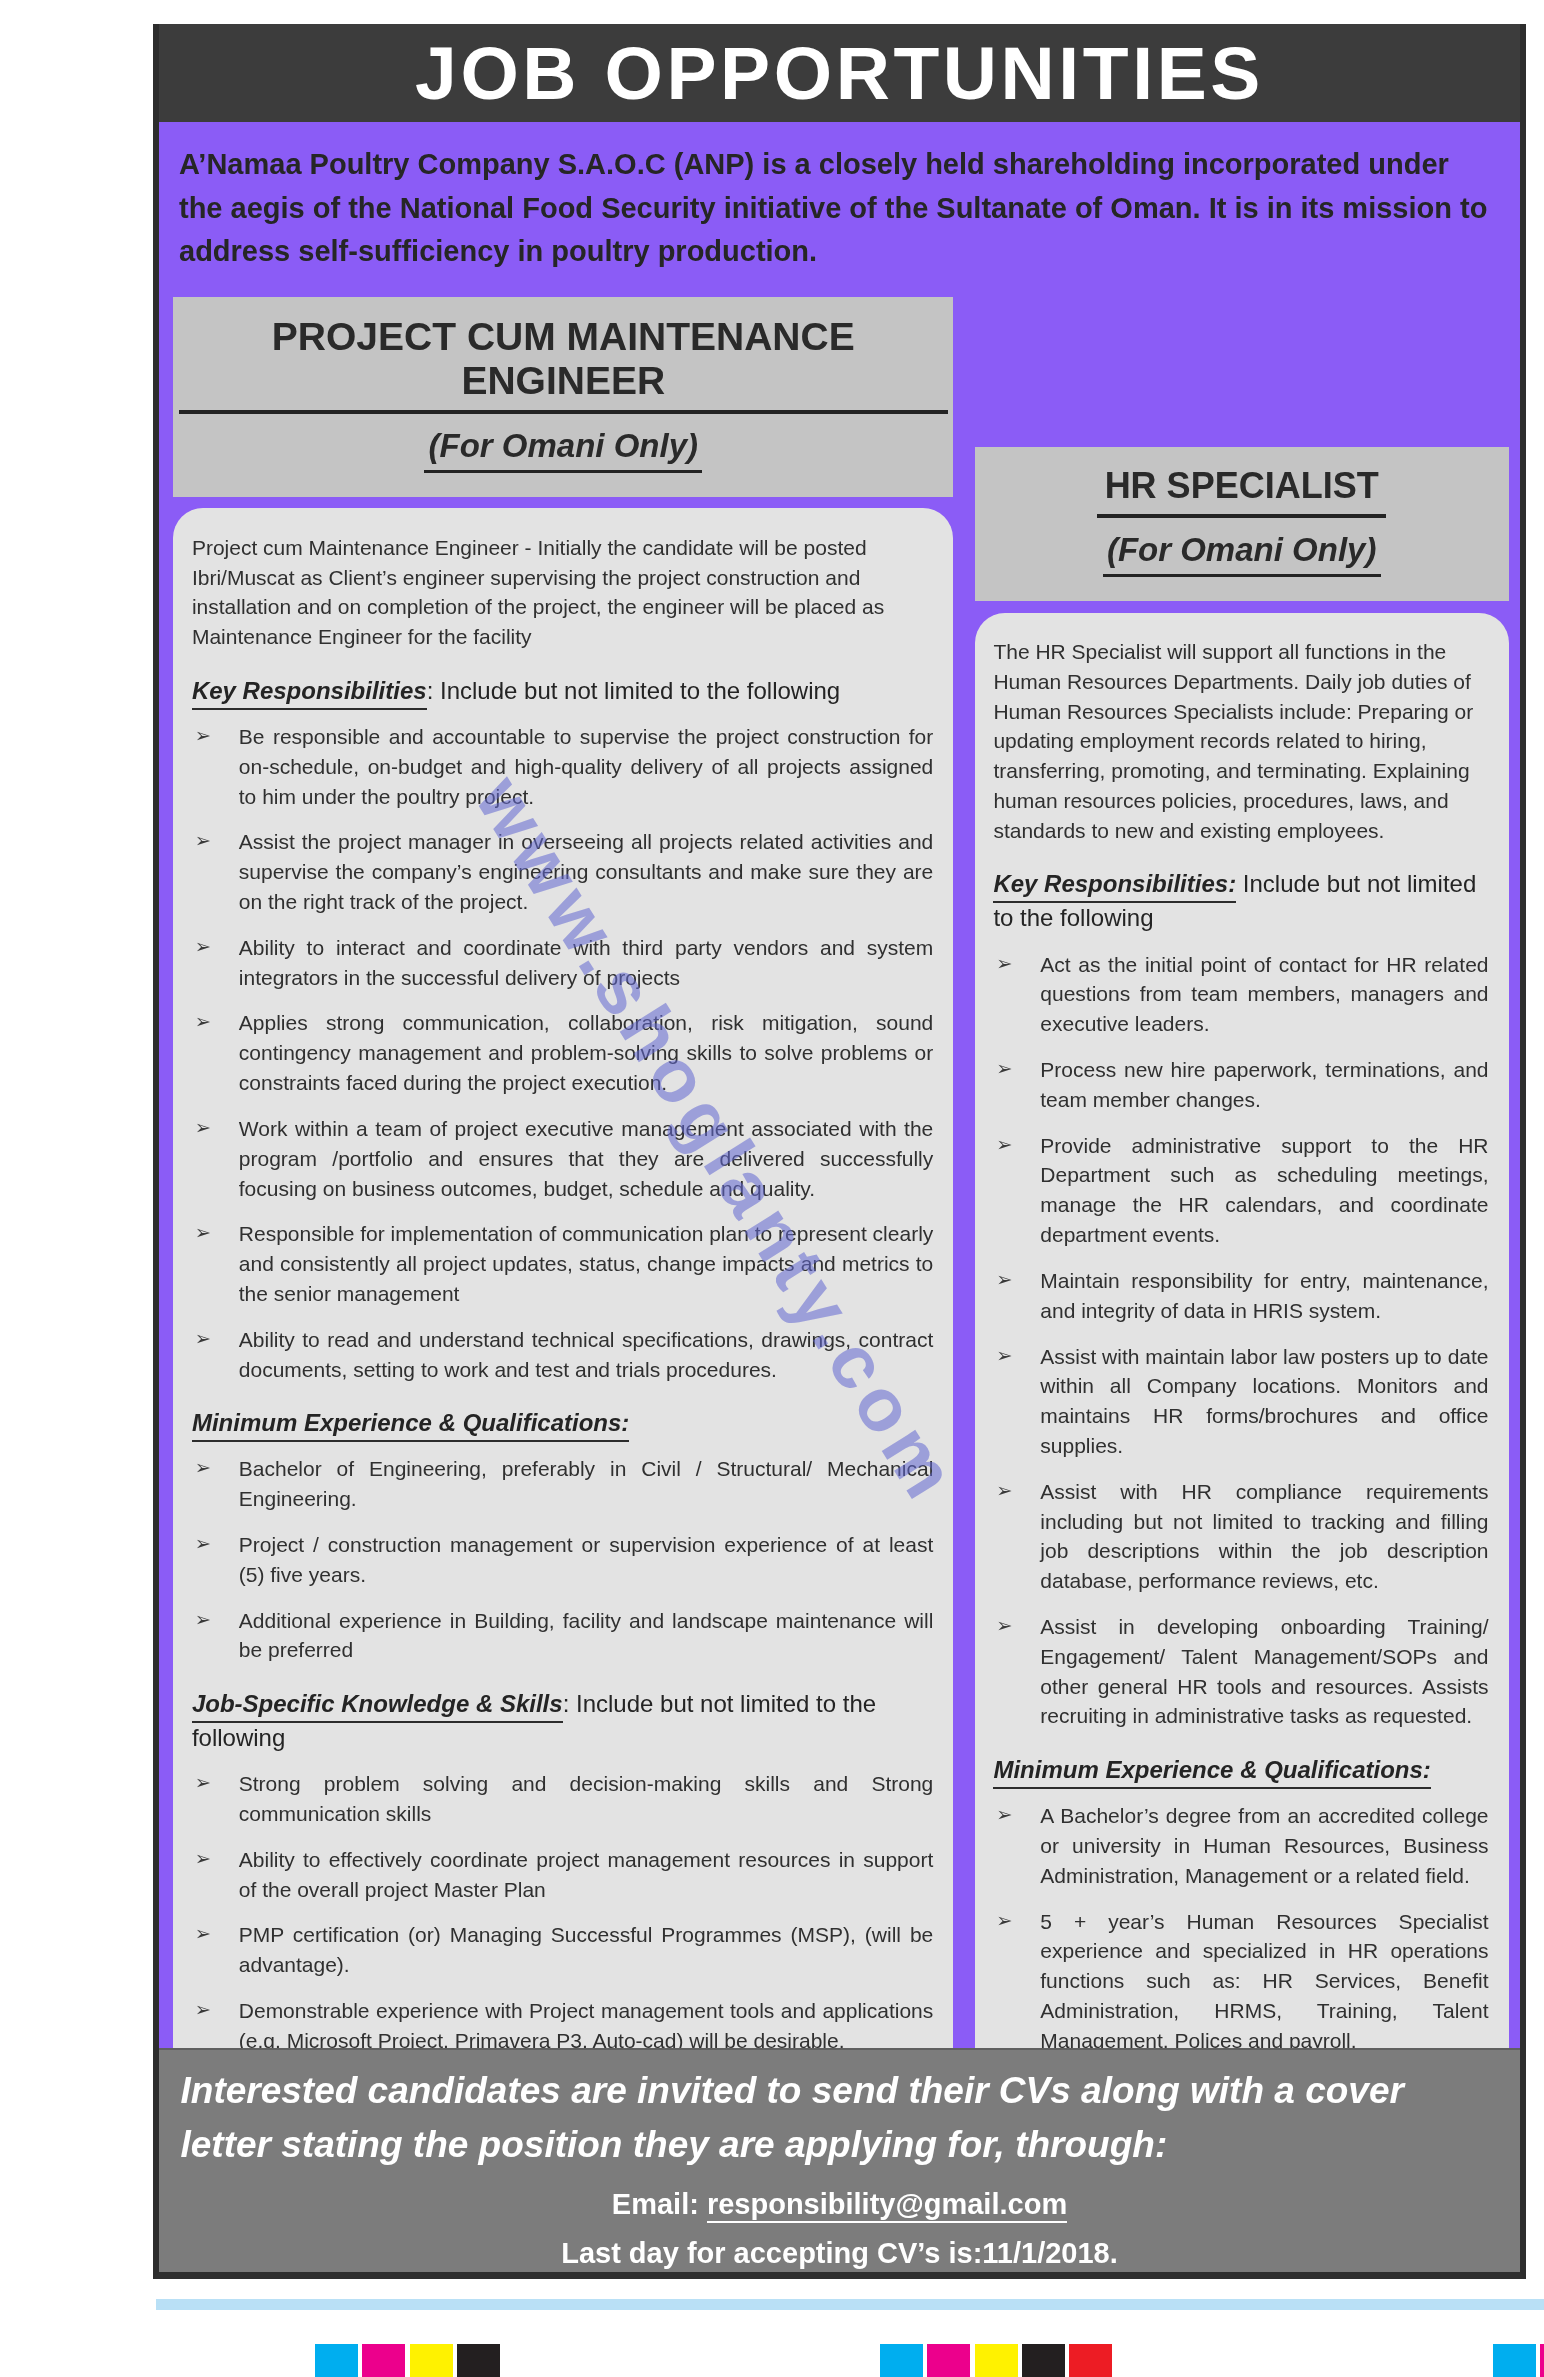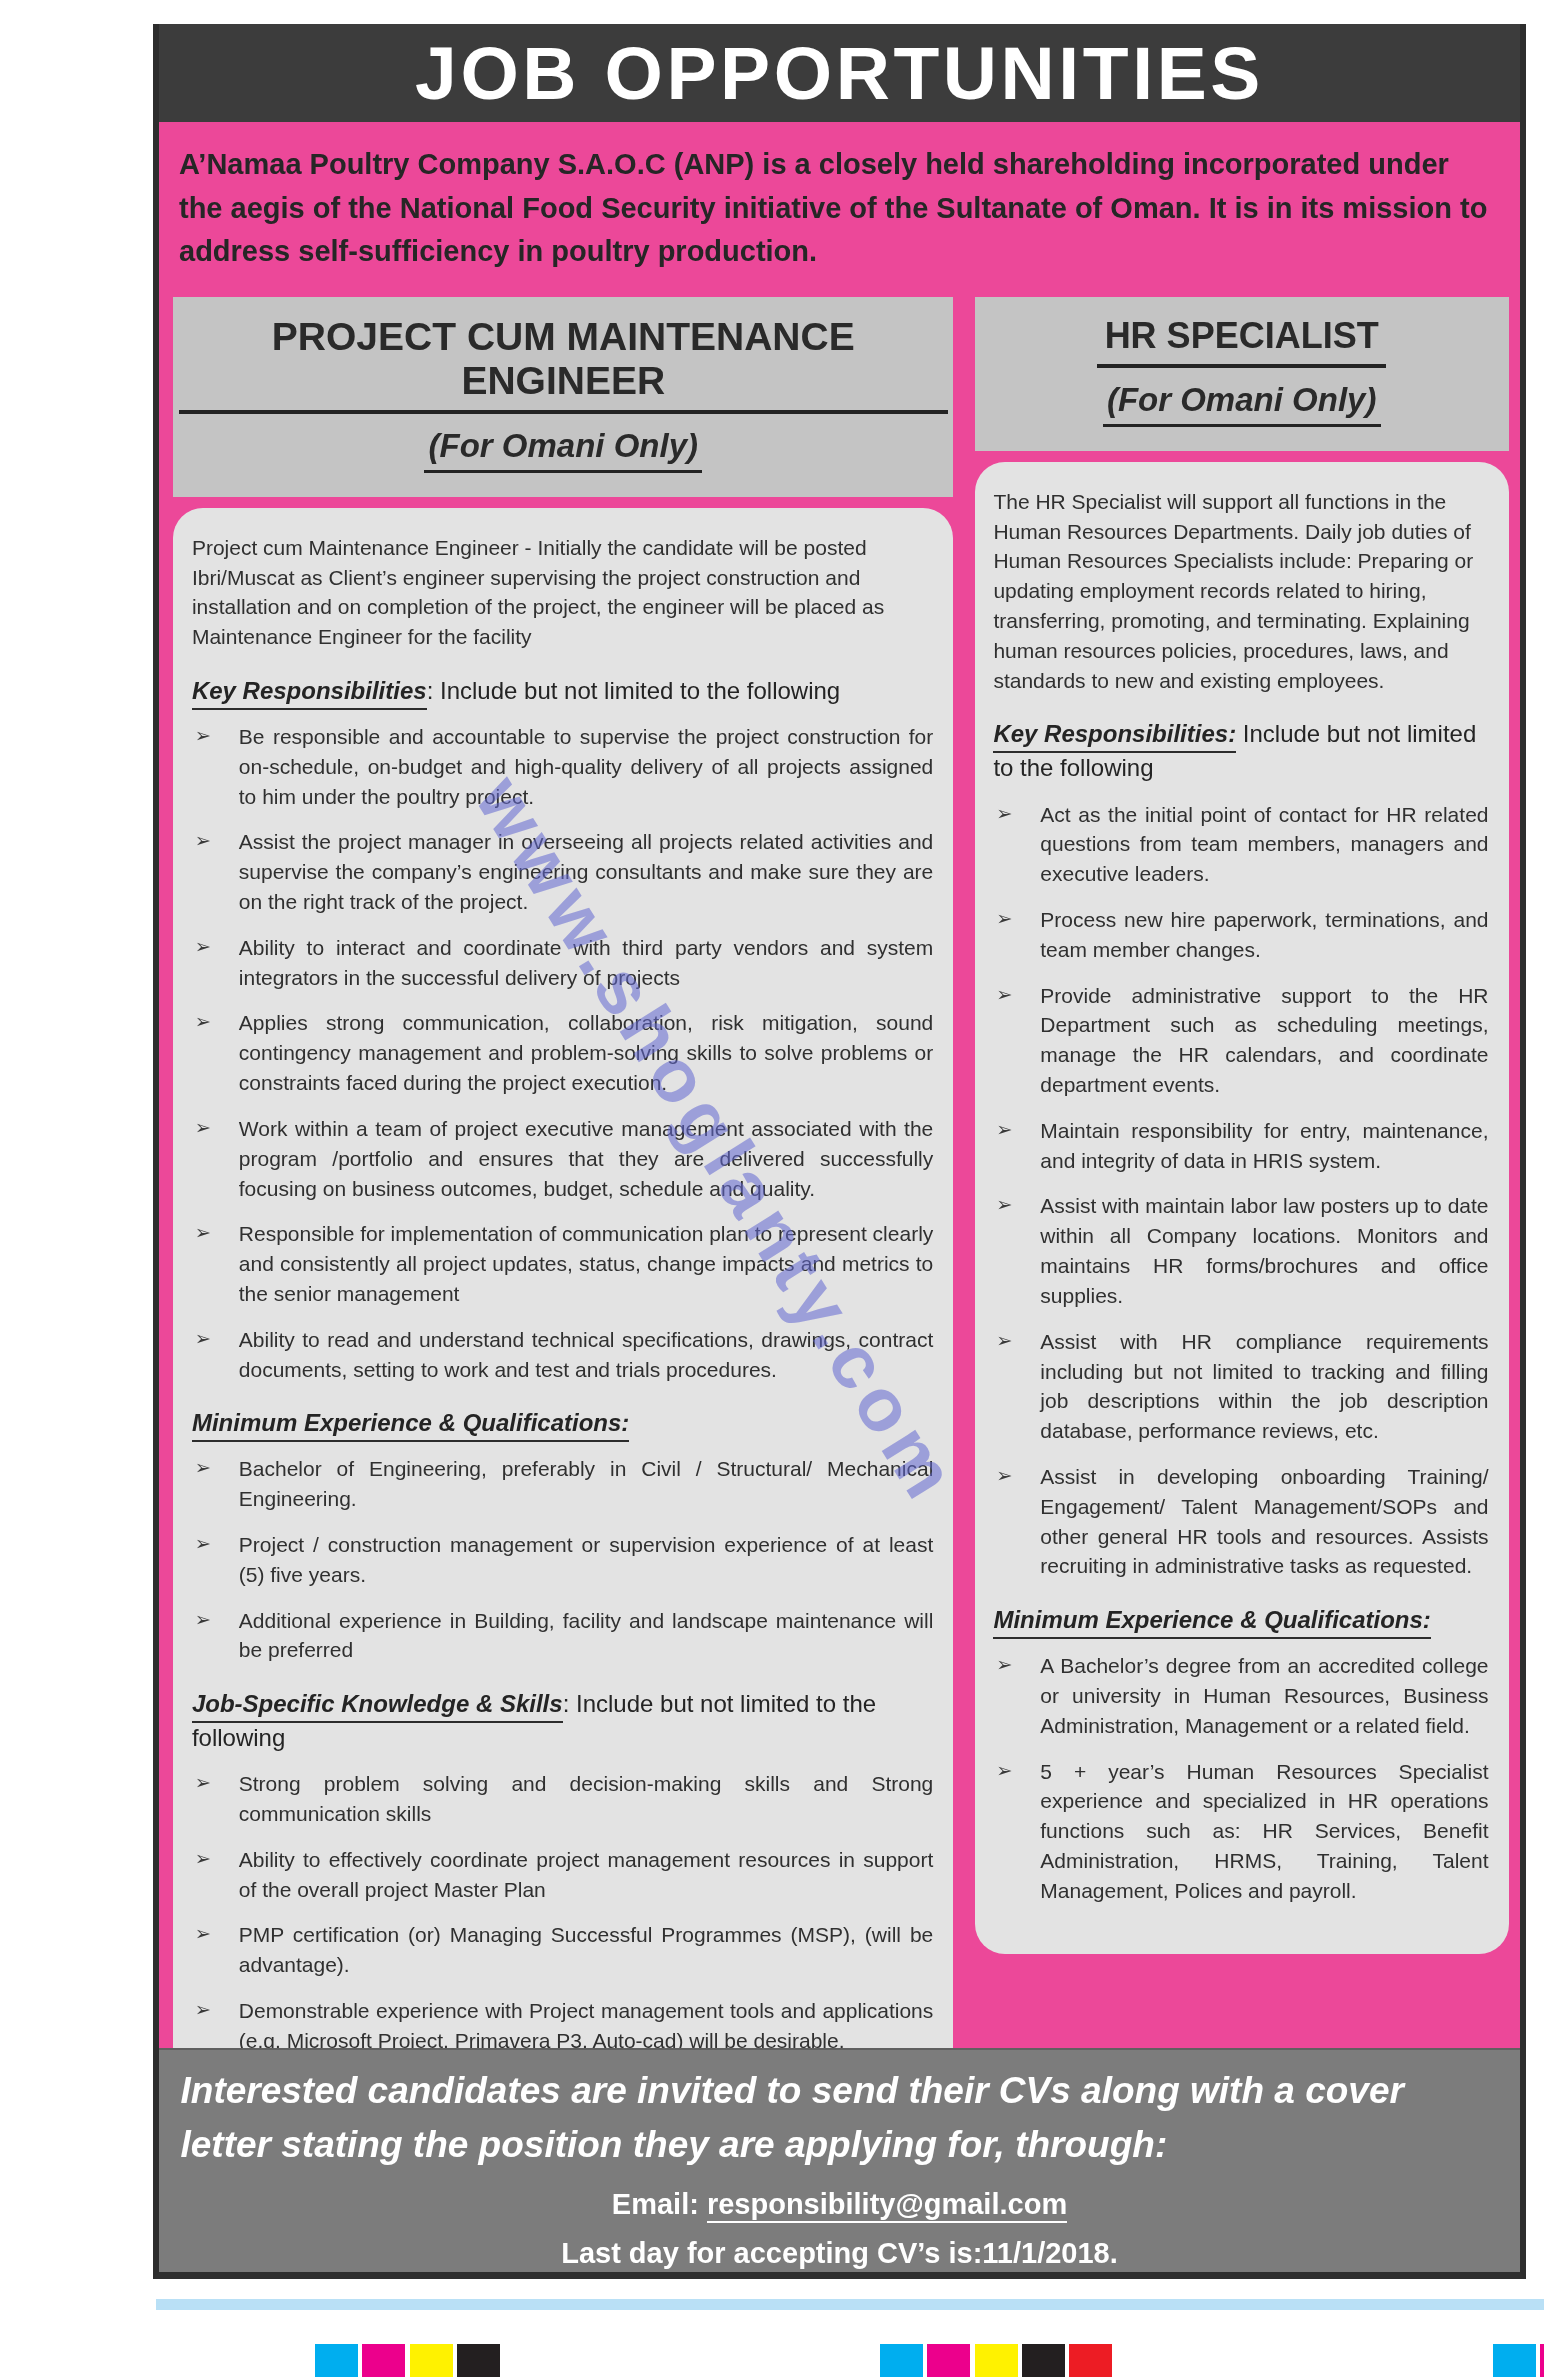--- a/index.html
+++ b/index.html
@@ -1,24 +1,24 @@
 <!DOCTYPE html>
 <html style="font-size:11.5px"><head>
 <meta charset="utf-8">
 <style>
   html,body{margin:0;padding:0;background:#ffffff;}
   .page{position:relative;width:1544px;height:2377px;background:#ffffff;overflow:hidden;
         font-family:"Liberation Sans",sans-serif;color:#2c2c2c;}
   .ad-frame{position:absolute;left:153px;top:24px;width:1361px;height:2248px;
             border-left:6.5px solid #2d2d2d;border-right:6.5px solid #2d2d2d;border-bottom:7.2px solid #2f2f2f;
-            background:#ec4899;box-sizing:content-box;}
+            background:#8b5cf6;box-sizing:content-box;}
   .banner{height:98px;background:#3c3c3c;color:#ffffff;display:flex;align-items:center;justify-content:center;
           font-weight:bold;font-size:75px;letter-spacing:3.6px;}
   .intro{padding:21px 20px 13px 20px;font-weight:bold;font-size:29px;line-height:1.5;color:#262626;}
-  .cols{display:flex;gap:21.5px;padding:10px 11.5px 0 14.3px;align-items:flex-start;}
+  .cols{display:flex;gap:21.5px;padding:10px 11.5px 0 14.3px;align-items:flex-end;}
   .col-left{width:780px;flex:none;}
   .col-right{flex:1;}
   .job-header{background:#c4c4c4;text-align:center;padding:18.6px 5.7px 24.4px 5.7px;}
   .job-title-u{display:inline-block;border-bottom:4.3px solid #232323;padding:0 7.2px 7.2px 7.2px;
                font-weight:bold;font-size:39px;color:#2a2a2a;letter-spacing:0px;}
   .col-right .job-title-u{font-size:36px;}
   .job-sub-u{display:inline-block;border-bottom:3.6px solid #232323;padding:0 4.3px 4.3px 4.3px;margin-top:13px;
              font-weight:bold;font-style:italic;font-size:33px;color:#2a2a2a;}
   .job-body{background:#e3e3e3;border-radius:30px;margin-top:11.5px;padding:24.4px 20px 32px 18.6px;
             font-size:21px;line-height:1.42;color:#303030;}

